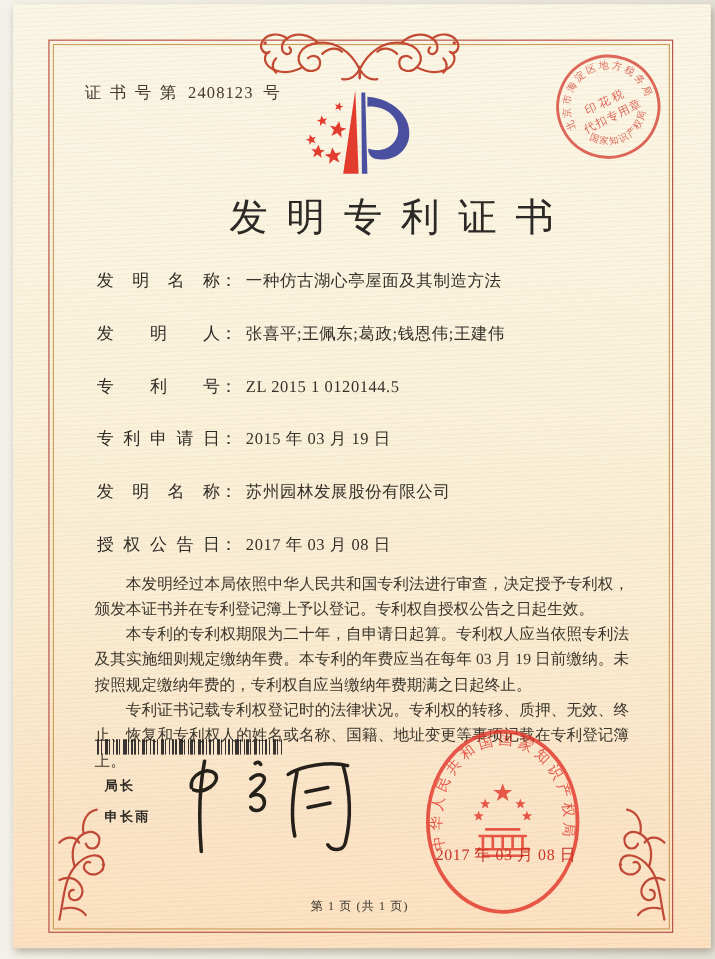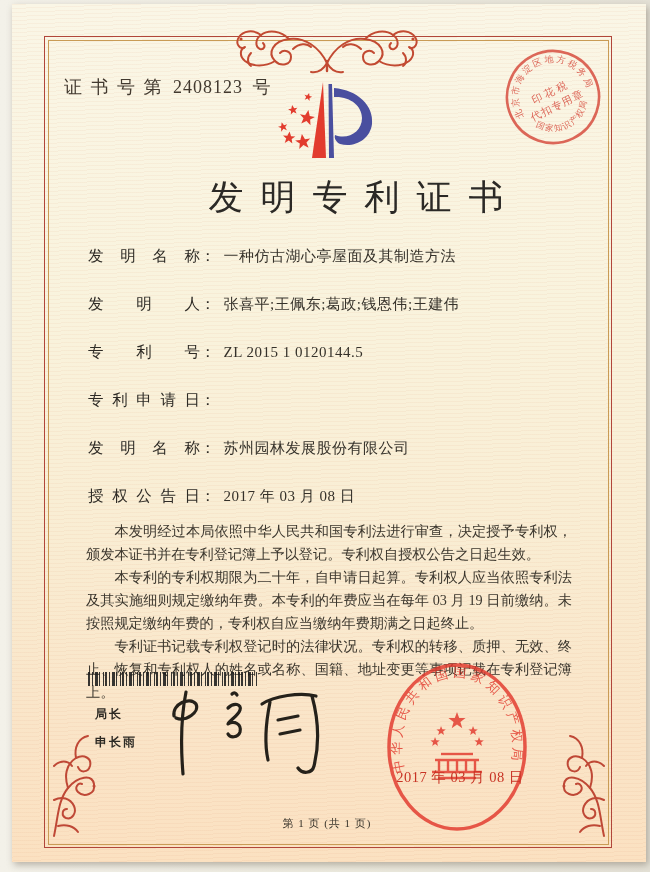--- a/index.html
+++ b/index.html
@@ -18,21 +18,21 @@
   .frame{
     position:absolute;left:32px;top:32px;width:566px;height:810px;
     border:1.6px solid #b1463a;
   }
   .frame::after{
     content:"";position:absolute;left:2.5px;top:2.5px;right:2.5px;bottom:2.5px;
     border:1px solid #c99b55;
   }
   .abs{position:absolute;}
   .certnum{
-    left:52px;top:71px;font-size:18px;color:#42392f;letter-spacing:2px;
+    left:65px;top:71px;font-size:15px;color:#42392f;letter-spacing:2px;
   }
   .certnum .num{letter-spacing:1px;padding:0 3px;}
   .doc-title{
     left:32px;top:170px;width:624px;text-align:center;
     font-size:35px;color:#2b2926;letter-spacing:17px;text-indent:17px;font-weight:500;
   }
   .fields{left:76px;top:242px;width:500px;}
   .frow{height:48px;display:flex;align-items:flex-start;line-height:20px;}
   .f-label{
     width:112px;font-size:15.5px;color:#2e2b26;
@@ -147,20 +147,21 @@
       <span class="f-value">张喜平;王佩东;葛政;钱恩伟;王建伟</span>
     </div>
     <div class="frow">
       <span class="f-label">专利号</span>
         <span class="f-colon">：</span>
       <span class="f-value">ZL 2015 1 0120144.5</span>
     </div>
     <div class="frow">
       <span class="f-label">专利申请日</span>
         <span class="f-colon">：</span>
+      <span class="f-value">2015 年 03 月 19 日</span>
     </div>
     <div class="frow">
       <span class="f-label">发明名称</span>
         <span class="f-colon">：</span>
       <span class="f-value">苏州园林发展股份有限公司</span>
     </div>
     <div class="frow">
       <span class="f-label">授权公告日</span>
         <span class="f-colon">：</span>
       <span class="f-value">2017 年 03 月 08 日</span>

